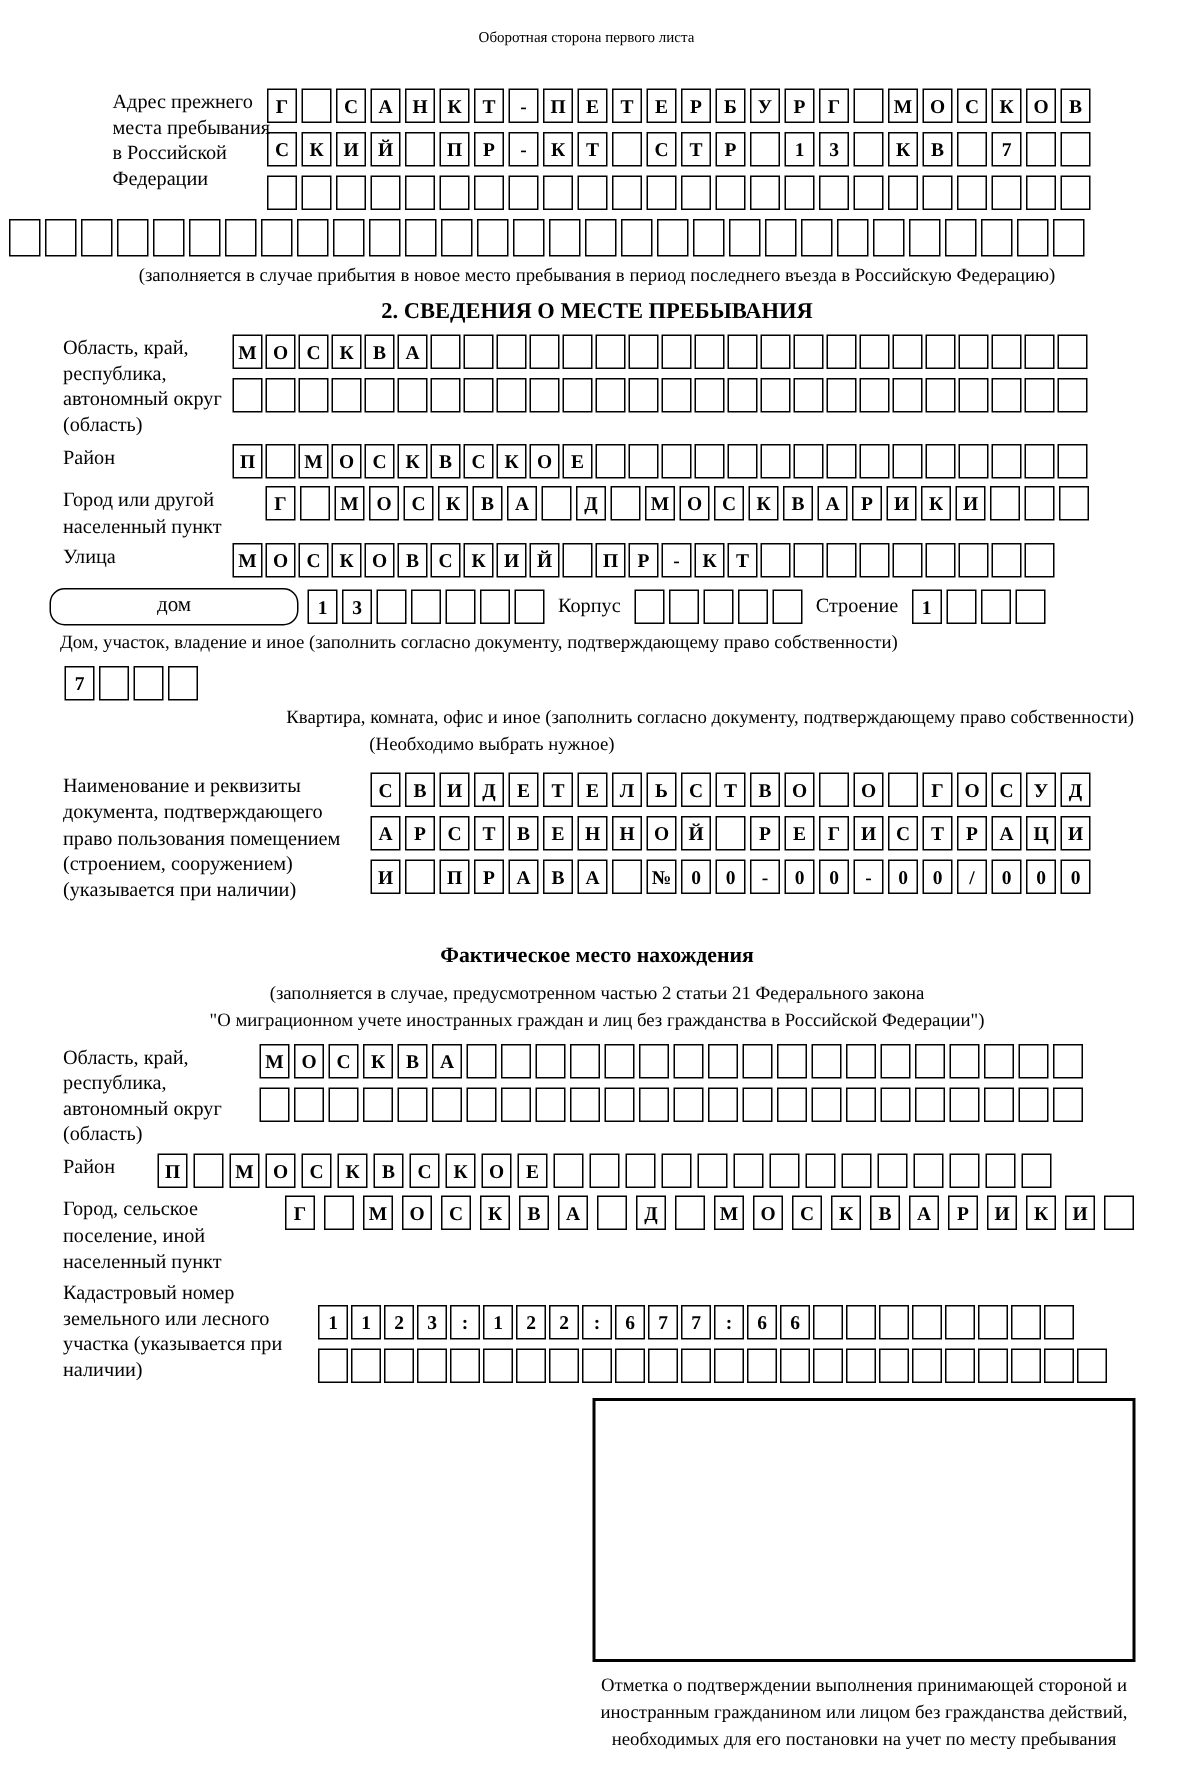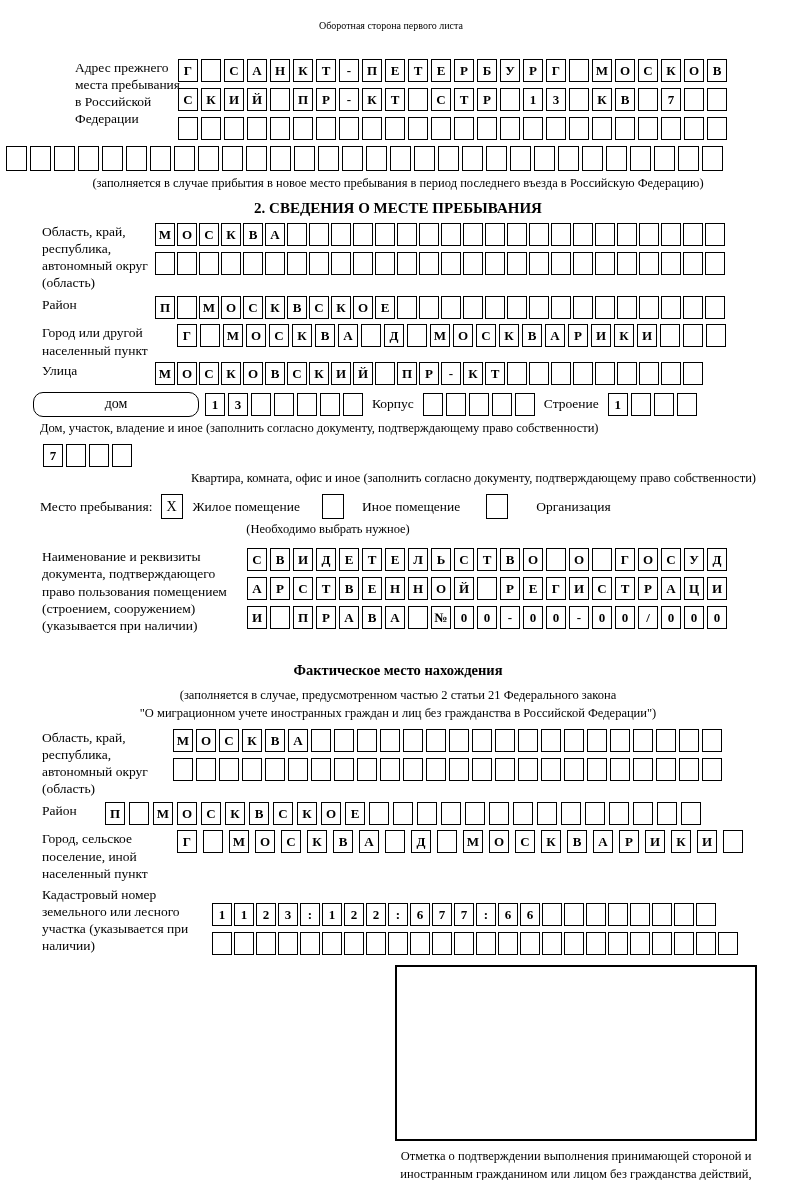--- a/index.html
+++ b/index.html
@@ -354,29 +354,20 @@
   <div class="houserow">
     <div class="cells" style="margin-left:10px;">
         <span class="cell">7</span>
         <span class="cell"></span>
         <span class="cell"></span>
         <span class="cell"></span>
       </div>
   </div>
   <div class="caption" style="text-align:right; margin-top:3px;">Квартира, комната, офис и иное (заполнить согласно документу, подтверждающему право собственности)</div>
 
-  <div class="stayrow">
-    <span>Место пребывания:</span>
-    <span class="checkbox" style="margin-left:8px;">X</span>
-    <span style="margin-left:10px;">Жилое помещение</span>
-    <span class="checkbox" style="margin-left:22px;"></span>
-    <span style="margin-left:18px;">Иное помещение</span>
-    <span class="checkbox" style="margin-left:26px;"></span>
-    <span style="margin-left:28px;">Организация</span>
-  </div>
   <div class="caption" style="margin-top:2px; margin-left:-140px;">(Необходимо выбрать нужное)</div>
 
   <div class="group" style="margin-top:10px; margin-left:2px;">
     <div class="label" style="width:192px;">Наименование и реквизиты документа, подтверждающего право пользования помещением (строением, сооружением) (указывается при наличии)</div>
     <div class="lines" style="margin-left:13px;">
       <div class="cells">
           <span class="cell">С</span>
           <span class="cell">В</span>
           <span class="cell">И</span>
           <span class="cell">Д</span>
@@ -533,21 +524,21 @@
         <span class="cell"></span>
         <span class="cell"></span>
         <span class="cell"></span>
         <span class="cell"></span>
         <span class="cell"></span>
         <span class="cell"></span>
         <span class="cell"></span>
       </div>
   </div>
 
-  <div class="group" style="margin-top:5px; margin-left:2px;">
+  <div class="group" style="margin-top:5px; margin-left:2px;justify-content:space-between;">
     <div class="label" style="width:135px;">Город, сельское поселение, иной населенный пункт</div>
     <div class="cells g6">
         <span class="cell">Г</span>
         <span class="cell"></span>
         <span class="cell">М</span>
         <span class="cell">О</span>
         <span class="cell">С</span>
         <span class="cell">К</span>
         <span class="cell">В</span>
         <span class="cell">А</span>

